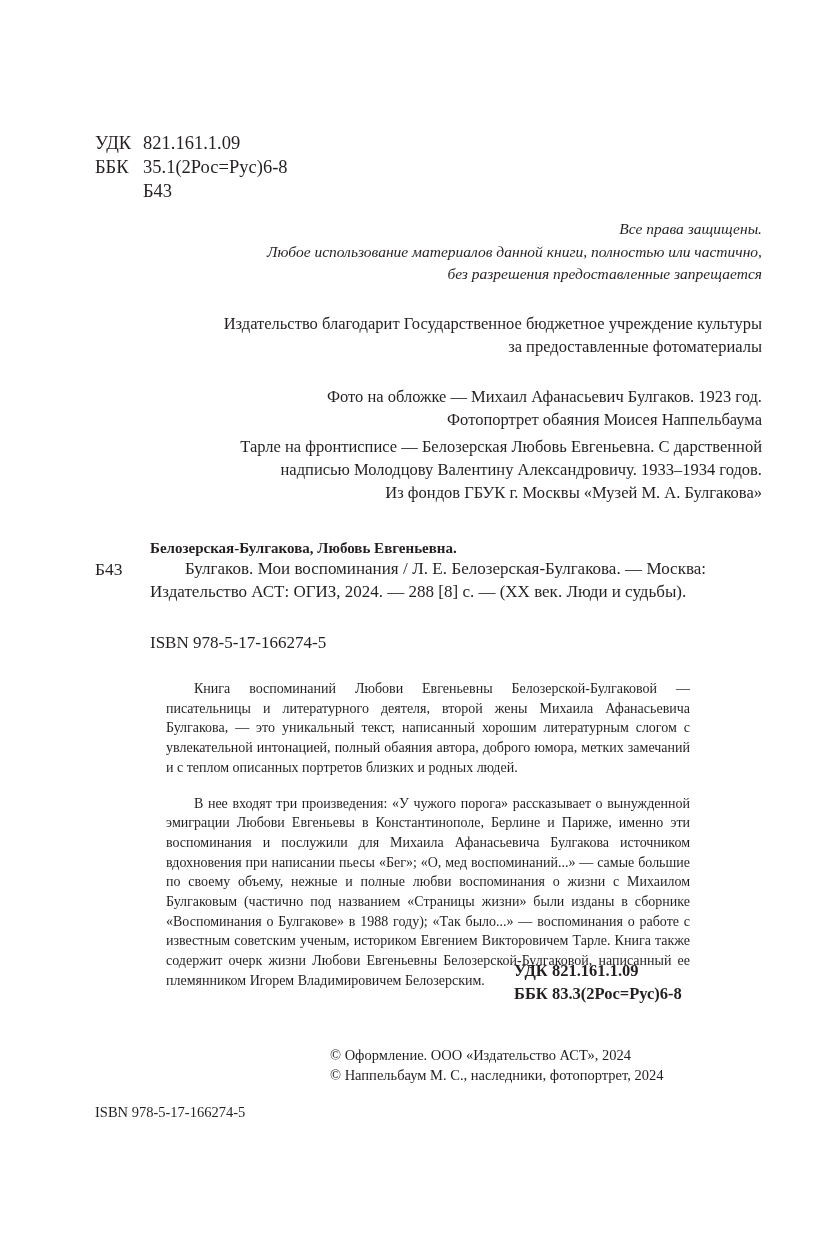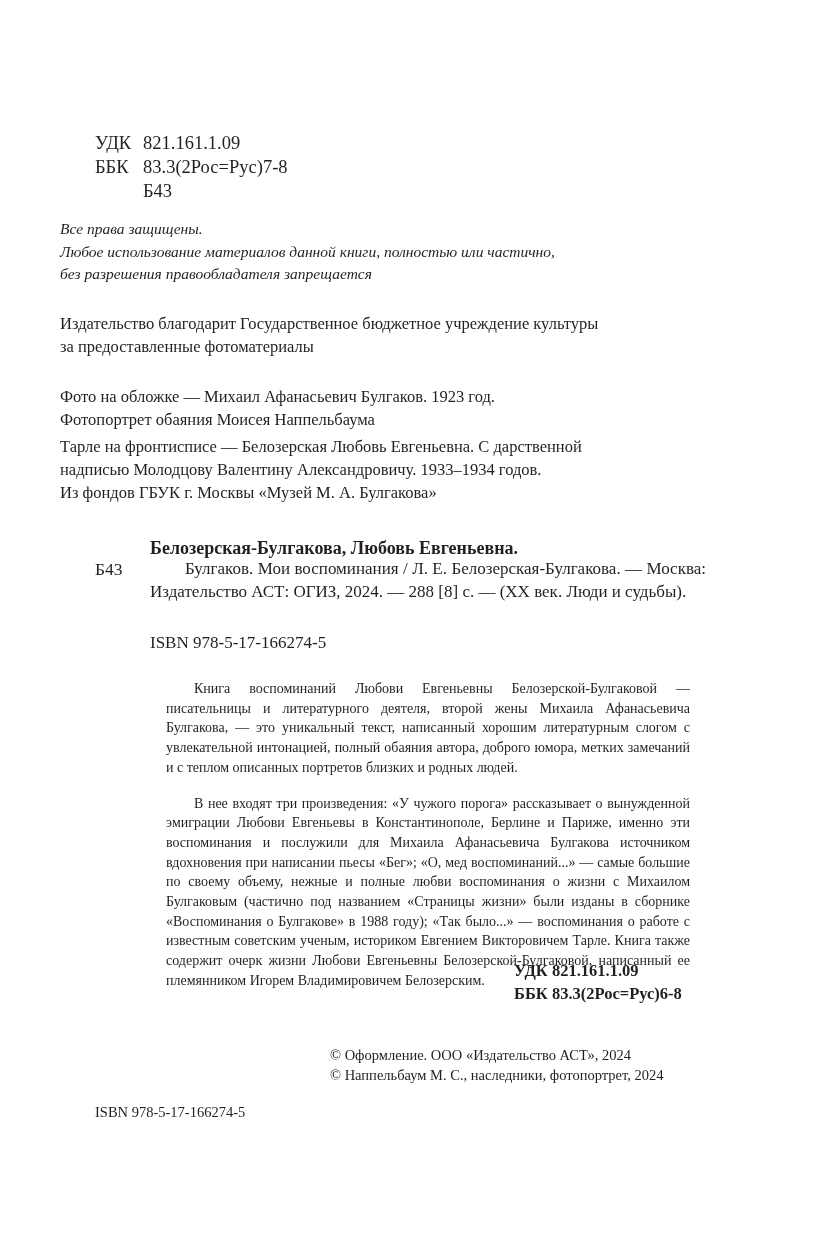--- a/index.html
+++ b/index.html
@@ -5,56 +5,56 @@
   html, body { margin: 0; padding: 0; background: #ffffff; }
   body {
     width: 815px; height: 1253px; position: relative; overflow: hidden;
     font-family: "Liberation Serif", "DejaVu Serif", serif;
     color: #231f20;
   }
   .abs { position: absolute; }
   .classif { left: 95px; top: 131px; font-size: 18.5px; line-height: 24px; }
   .classif .row { white-space: nowrap; }
   .classif .lbl { display: inline-block; width: 48px; }
-  .center-block { left: 60px; width: 702px; text-align: left; }
+  .center-block { left: 60px; width: 702px; text-align: right; }
   .rights { top: 218px; font-size: 15.5px; line-height: 22.5px; font-style: italic; }
   .thanks { top: 312px; font-size: 16.5px; line-height: 23px; }
   .cover { top: 385px; font-size: 16.5px; line-height: 23px; }
   .front { top: 435px; font-size: 16.5px; line-height: 23px; }
-  .bib-author { left: 150px; top: 537px; font-size: 18px; font-weight: bold; line-height: 22px; white-space: nowrap; }
+  .bib-author { left: 150px; top: 537px; font-size: 15px; font-weight: bold; line-height: 22px; white-space: nowrap; }
   .bib-code { left: 95px; top: 558px; font-size: 17.5px; line-height: 22px; }
   .bib-text { left: 150px; top: 558px; width: 556px; font-size: 17px; line-height: 22.5px; text-align: justify; text-indent: 35px; }
   .bib-text .it { }
   .isbn-main { left: 150px; top: 632px; font-size: 17px; line-height: 22px; }
   .annot { left: 150px; top: 663px; width: 556px; font-size: 14px; line-height: 19.7px; text-align: justify; }
   .annot p { margin: 16px; text-indent: 28px; }
   .udk-bold { left: 480px; width: 226px; top: 960px; font-size: 16.5px; line-height: 22.5px; font-weight: bold; text-align: left; padding-left: 34px; box-sizing: border-box; }
   .copyright { left: 330px; top: 1046px; font-size: 14.5px; line-height: 19.5px; white-space: nowrap; }
   .copyright .indent { padding-left: 13px; }
   .isbn-bottom { left: 95px; top: 1103px; font-size: 14.5px; line-height: 19.5px; }
 </style>
 </head>
 <body>
 
 <div class="abs classif">
   <div class="row">
     <span class="lbl">УДК</span><span>821.161.1.09</span>
   </div>
   <div class="row">
-    <span class="lbl">ББК</span><span>83.3(2Рос=Рус)7-8</span>
+    <span class="lbl">ББК</span><span>35.1(2Рос=Рус)6-8</span>
   </div>
   <div class="row">
     <span class="lbl"></span><span>Б43</span>
   </div>
 </div>
 
 <div class="abs center-block rights">
   <div>Все права защищены.</div>
   <div>Любое использование материалов данной книги, полностью или частично,</div>
-  <div>без разрешения правообладателя запрещается</div>
+  <div>без разрешения предоставленные запрещается</div>
 </div>
 
 <div class="abs center-block thanks">
   <div>Издательство благодарит Государственное бюджетное учреждение культуры</div>
   <div>за предоставленные фотоматериалы</div>
 </div>
 
 <div class="abs center-block cover">
   <div>Фото на обложке — Михаил Афанасьевич Булгаков. 1923 год.</div>
   <div>Фотопортрет обаяния Моисея Наппельбаума</div>

